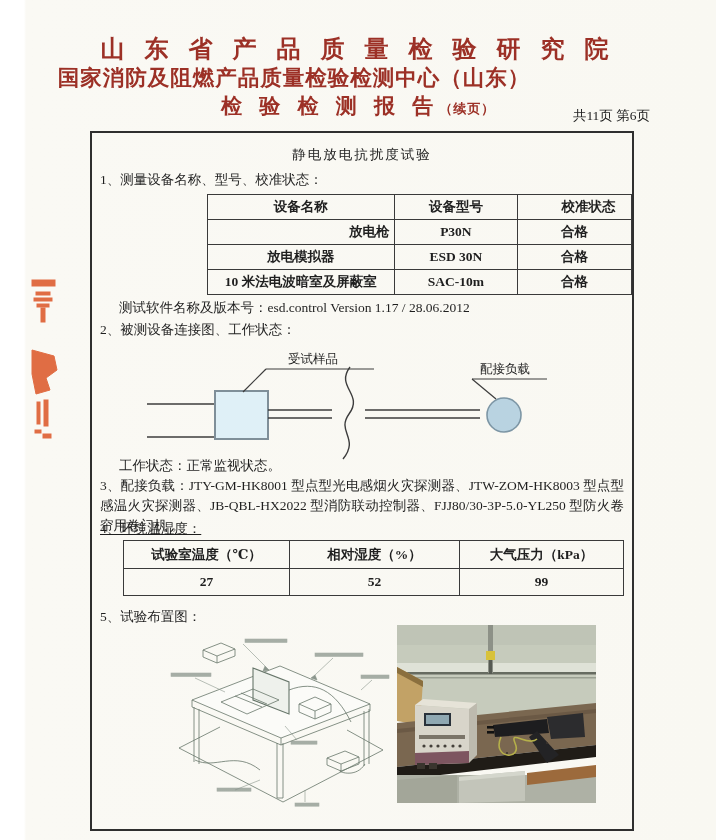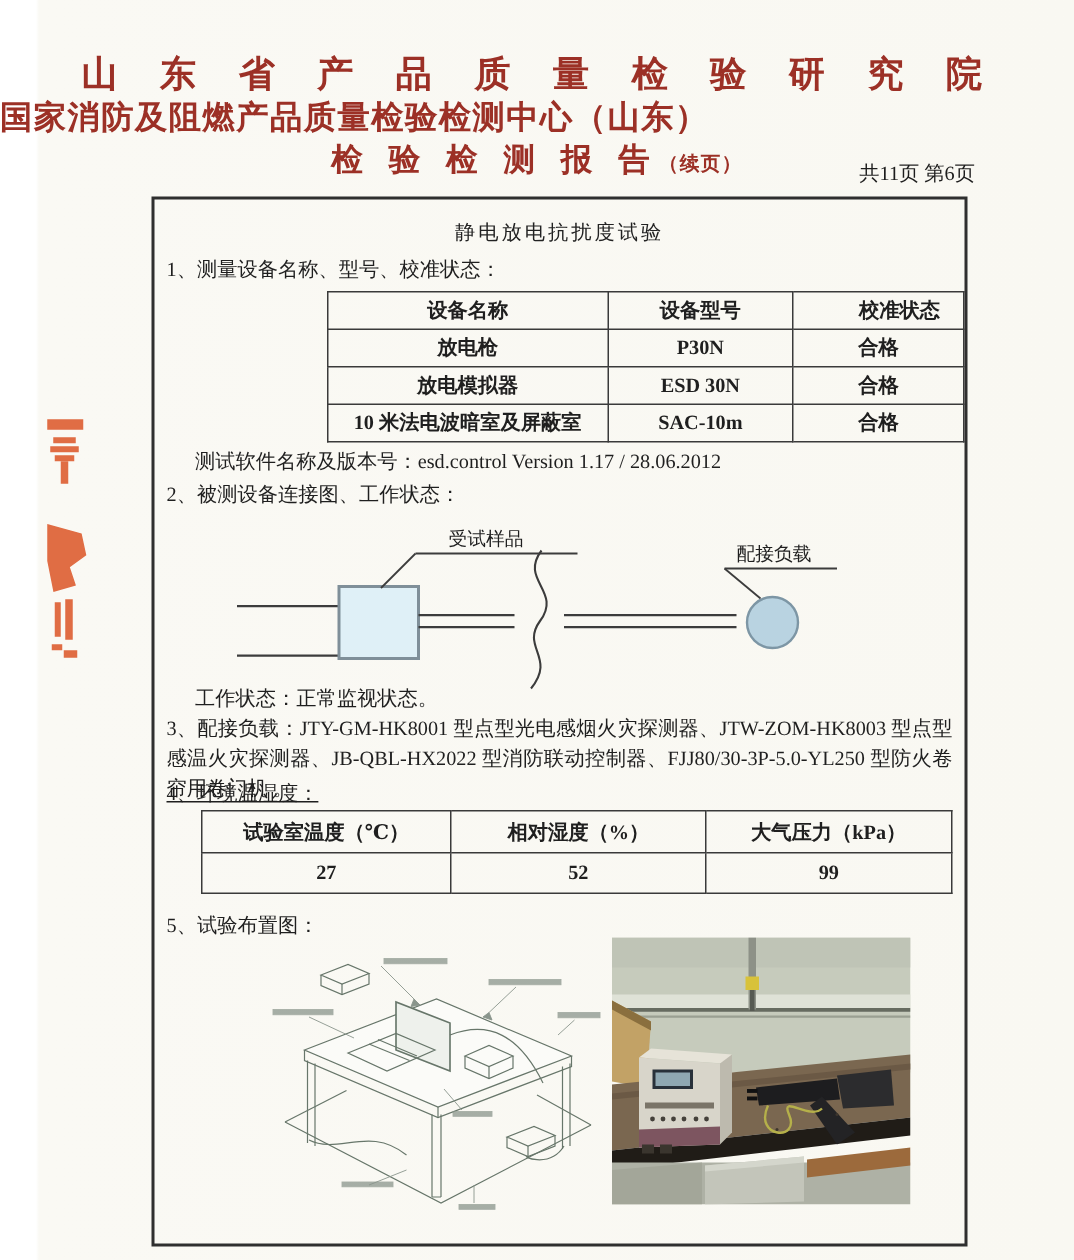--- a/index.html
+++ b/index.html
@@ -5,27 +5,27 @@
   html,body{margin:0;padding:0;}
   .page{
     position:relative;width:716px;height:840px;overflow:hidden;
     background:linear-gradient(90deg,#ffffff 0px,#ffffff 24px,#faf9f4 26px,#f9f8f2 100%);
     font-family:"Liberation Serif","DejaVu Serif",serif;color:#222;
   }
   .abs{position:absolute;}
   .report-no{top:7px;right:74px;font-size:15.5px;letter-spacing:.5px;color:#1d1d1d;white-space:nowrap;}
   .redacted{display:inline-block;width:36px;height:12px;vertical-align:-1px;
     background:repeating-linear-gradient(90deg,#cfcfcf 0 4px,#bdbdbd 4px 8px);filter:blur(1px);border-radius:1px;}
-  .title1{top:33px;left:0;width:716px;text-align:center;font-size:24px;font-weight:bold;letter-spacing:7px;white-space:nowrap;font-family:Liberation Mono, monospace;}
-  .title2{top:63px;left:0;width:588px;text-align:left;font-size:21.5px;font-weight:bold;letter-spacing:1px;white-space:nowrap;}
+  .title1{top:33px;left:0;width:716px;text-align:center;font-size:24px;font-weight:bold;letter-spacing:7px;white-space:nowrap;}
+  .title2{top:63px;left:0;width:588px;text-align:center;font-size:21.5px;font-weight:bold;letter-spacing:1px;white-space:nowrap;}
   .title3{top:92px;left:0;width:716px;text-align:center;font-size:21px;font-weight:bold;letter-spacing:6px;white-space:nowrap;}
   .title3 .note{font-size:13px;font-weight:bold;letter-spacing:1px;}
   .red{color:#9c3026;}
   .page-info{top:107px;right:66px;font-size:13.5px;color:#1d1d1d;}
-  .main-box{top:131px;left:90px;width:540px;height:696px;border:2px solid #2f2f2f;background:transparent;margin-left:11px;}
+  .main-box{top:131px;left:90px;width:540px;height:696px;border:2px solid #2f2f2f;background:transparent;}
   .sec-title{top:13px;left:0;width:540px;text-align:center;font-size:13.5px;letter-spacing:2px;}
   .lbl{font-size:13.5px;white-space:nowrap;color:#1f1f1f;}
   .note-text{font-size:13.5px;white-space:nowrap;color:#1f1f1f;}
   table.doc{border-collapse:collapse;font-size:13.5px;color:#1f1f1f;}
   table.doc td,table.doc th{border:1px solid #3a3a3a;text-align:center;font-weight:bold;padding:0 4px;}
   .para{font-size:13.5px;line-height:20px;text-align:justify;color:#1f1f1f;}
   .diag-label{font-size:12.5px;color:#1f1f1f;white-space:nowrap;}
   .stamp{pointer-events:none;}
 </style>
 </head>
@@ -62,21 +62,21 @@
     <div class="abs lbl" style="left:8px;top:38px;">1、测量设备名称、型号、校准状态：</div>
 
     <table class="doc abs" style="left:115px;top:61px;">
       <tbody>
           <tr>
         <th style="width:186px;height:24px;">设备名称</th>
         <th style="width:119px;">设备型号</th>
         <th style="width:80px;padding-left:32px;">校准状态</th>
       </tr>
       <tr>
-        <td style="height:24px;">放电枪</td>
+        <td style="height:24px;text-align:right;">放电枪</td>
         <td>P30N</td>
         <td>合格</td>
       </tr>
       <tr>
         <td style="height:24px;">放电模拟器</td>
         <td>ESD 30N</td>
         <td>合格</td>
       </tr>
       <tr>
         <td style="height:24px;">10 米法电波暗室及屏蔽室</td>

